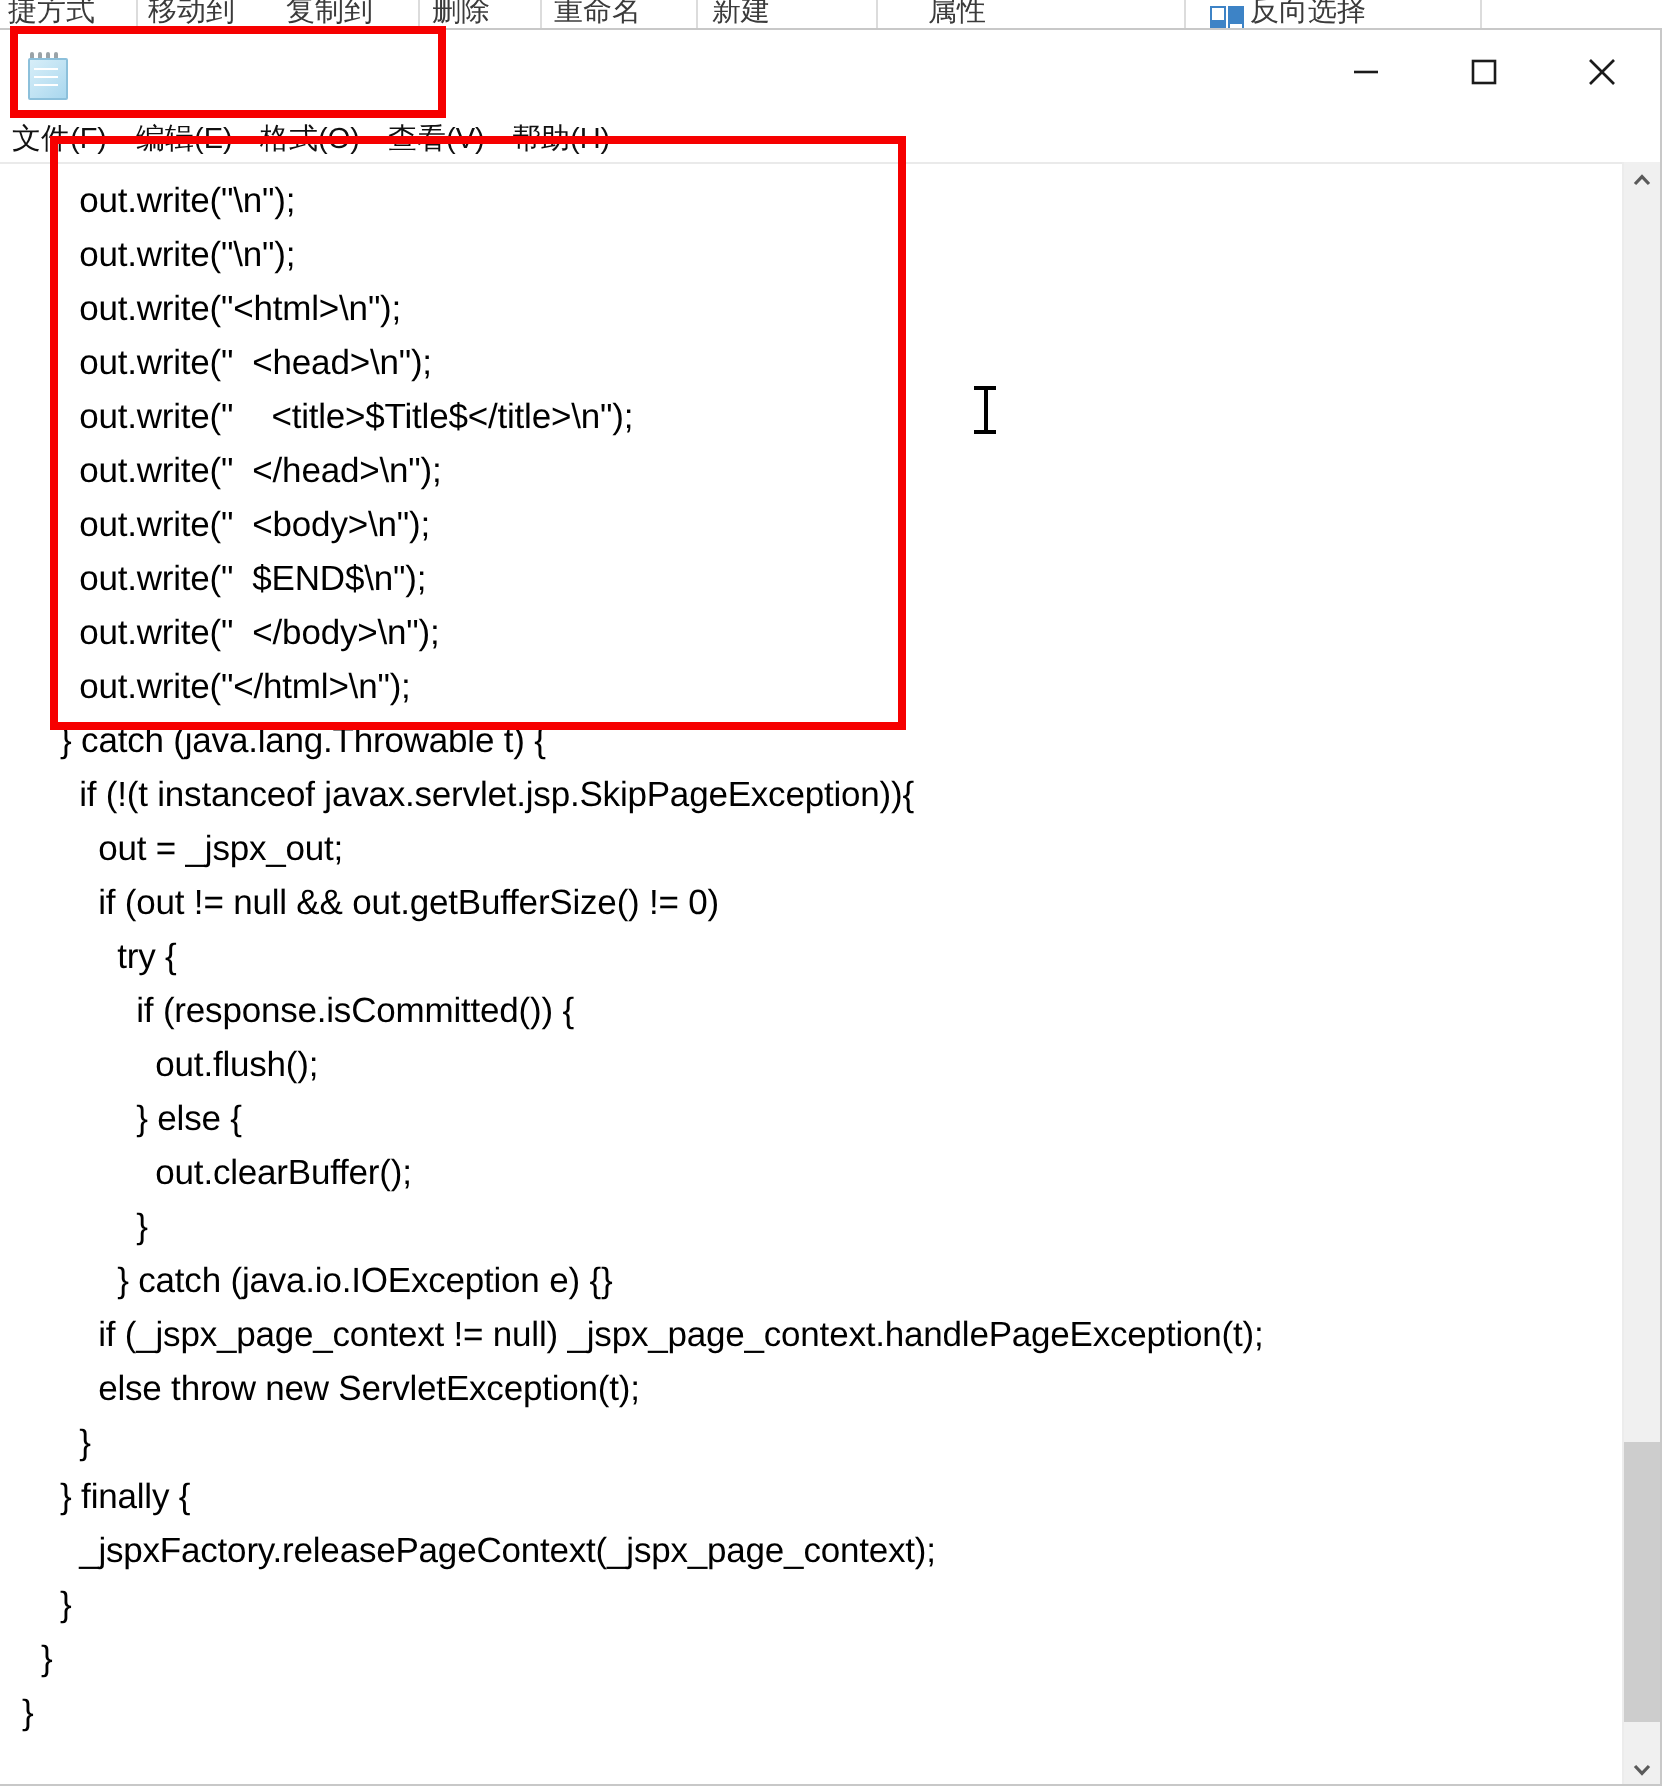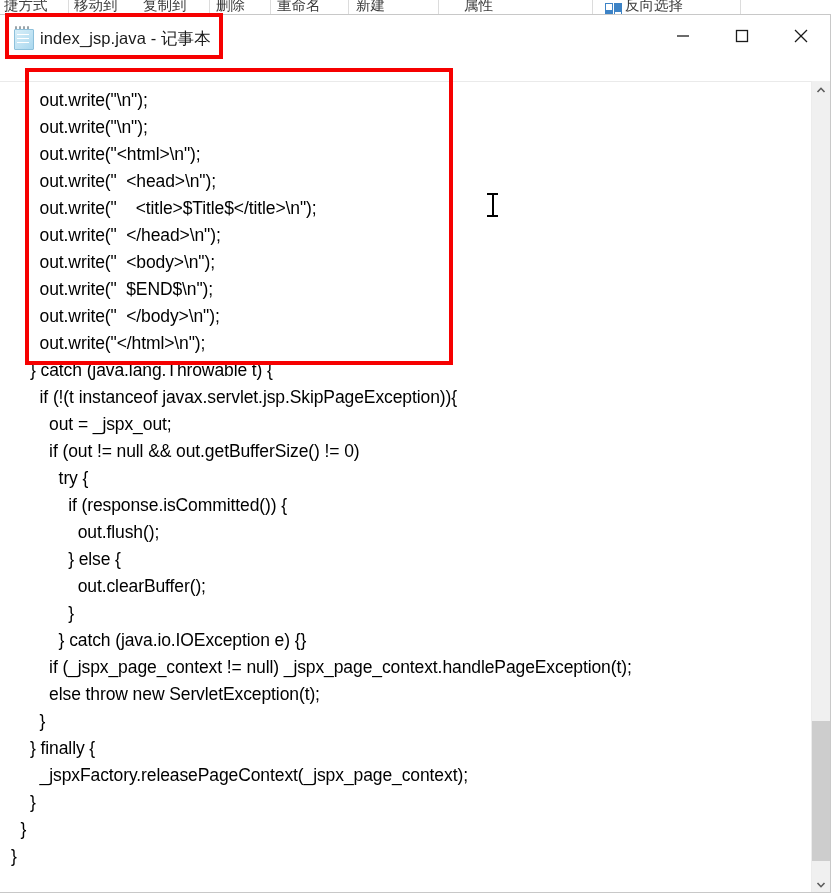--- a/index.html
+++ b/index.html
@@ -306,40 +306,46 @@
   <div id="titlebar">
     <div id="np-icon">
       <div class="rings">
         <i style="left:0px;"></i>
           <i style="left:4px;"></i>
           <i style="left:8px;"></i>
           <i style="left:12px;"></i>
       </div>
       <div class="pad"></div>
     </div>
-    <div id="title-text">index_jsp.java - 记事本</div>
 
     <button class="wbtn" id="btn-min">
       <svg width="14" height="14" viewBox="0 0 14 14">
         <line x1="1" y1="7" x2="13" y2="7" stroke="#1b1b1b" stroke-width="1.3"></line>
       </svg>
     </button>
     <button class="wbtn" id="btn-max">
       <svg width="14" height="14" viewBox="0 0 14 14">
         <rect x="1.5" y="1.5" width="11" height="11" fill="none" stroke="#1b1b1b" stroke-width="1.3"></rect>
       </svg>
     </button>
     <button class="wbtn" id="btn-close">
       <svg width="15" height="15" viewBox="0 0 15 15">
         <line x1="1.5" y1="1.5" x2="13.5" y2="13.5" stroke="#1b1b1b" stroke-width="1.3"></line>
         <line x1="13.5" y1="1.5" x2="1.5" y2="13.5" stroke="#1b1b1b" stroke-width="1.3"></line>
       </svg>
     </button>
   </div>
 
+  <div id="menubar">
+    <div class="menu-item" style="left:6px;">文件(F)</div>
+    <div class="menu-item" style="left:68px;">编辑(E)</div>
+    <div class="menu-item" style="left:130px;">格式(O)</div>
+    <div class="menu-item" style="left:194px;">查看(V)</div>
+    <div class="menu-item" style="left:256px;">帮助(H)</div>
+  </div>
 
   <div id="editor-area">
     <pre id="code">      out.write("\n");
       out.write("\n");
       out.write("&lt;html&gt;\n");
       out.write("  &lt;head&gt;\n");
       out.write("    &lt;title&gt;$Title$&lt;/title&gt;\n");
       out.write("  &lt;/head&gt;\n");
       out.write("  &lt;body&gt;\n");
       out.write("  $END$\n");

